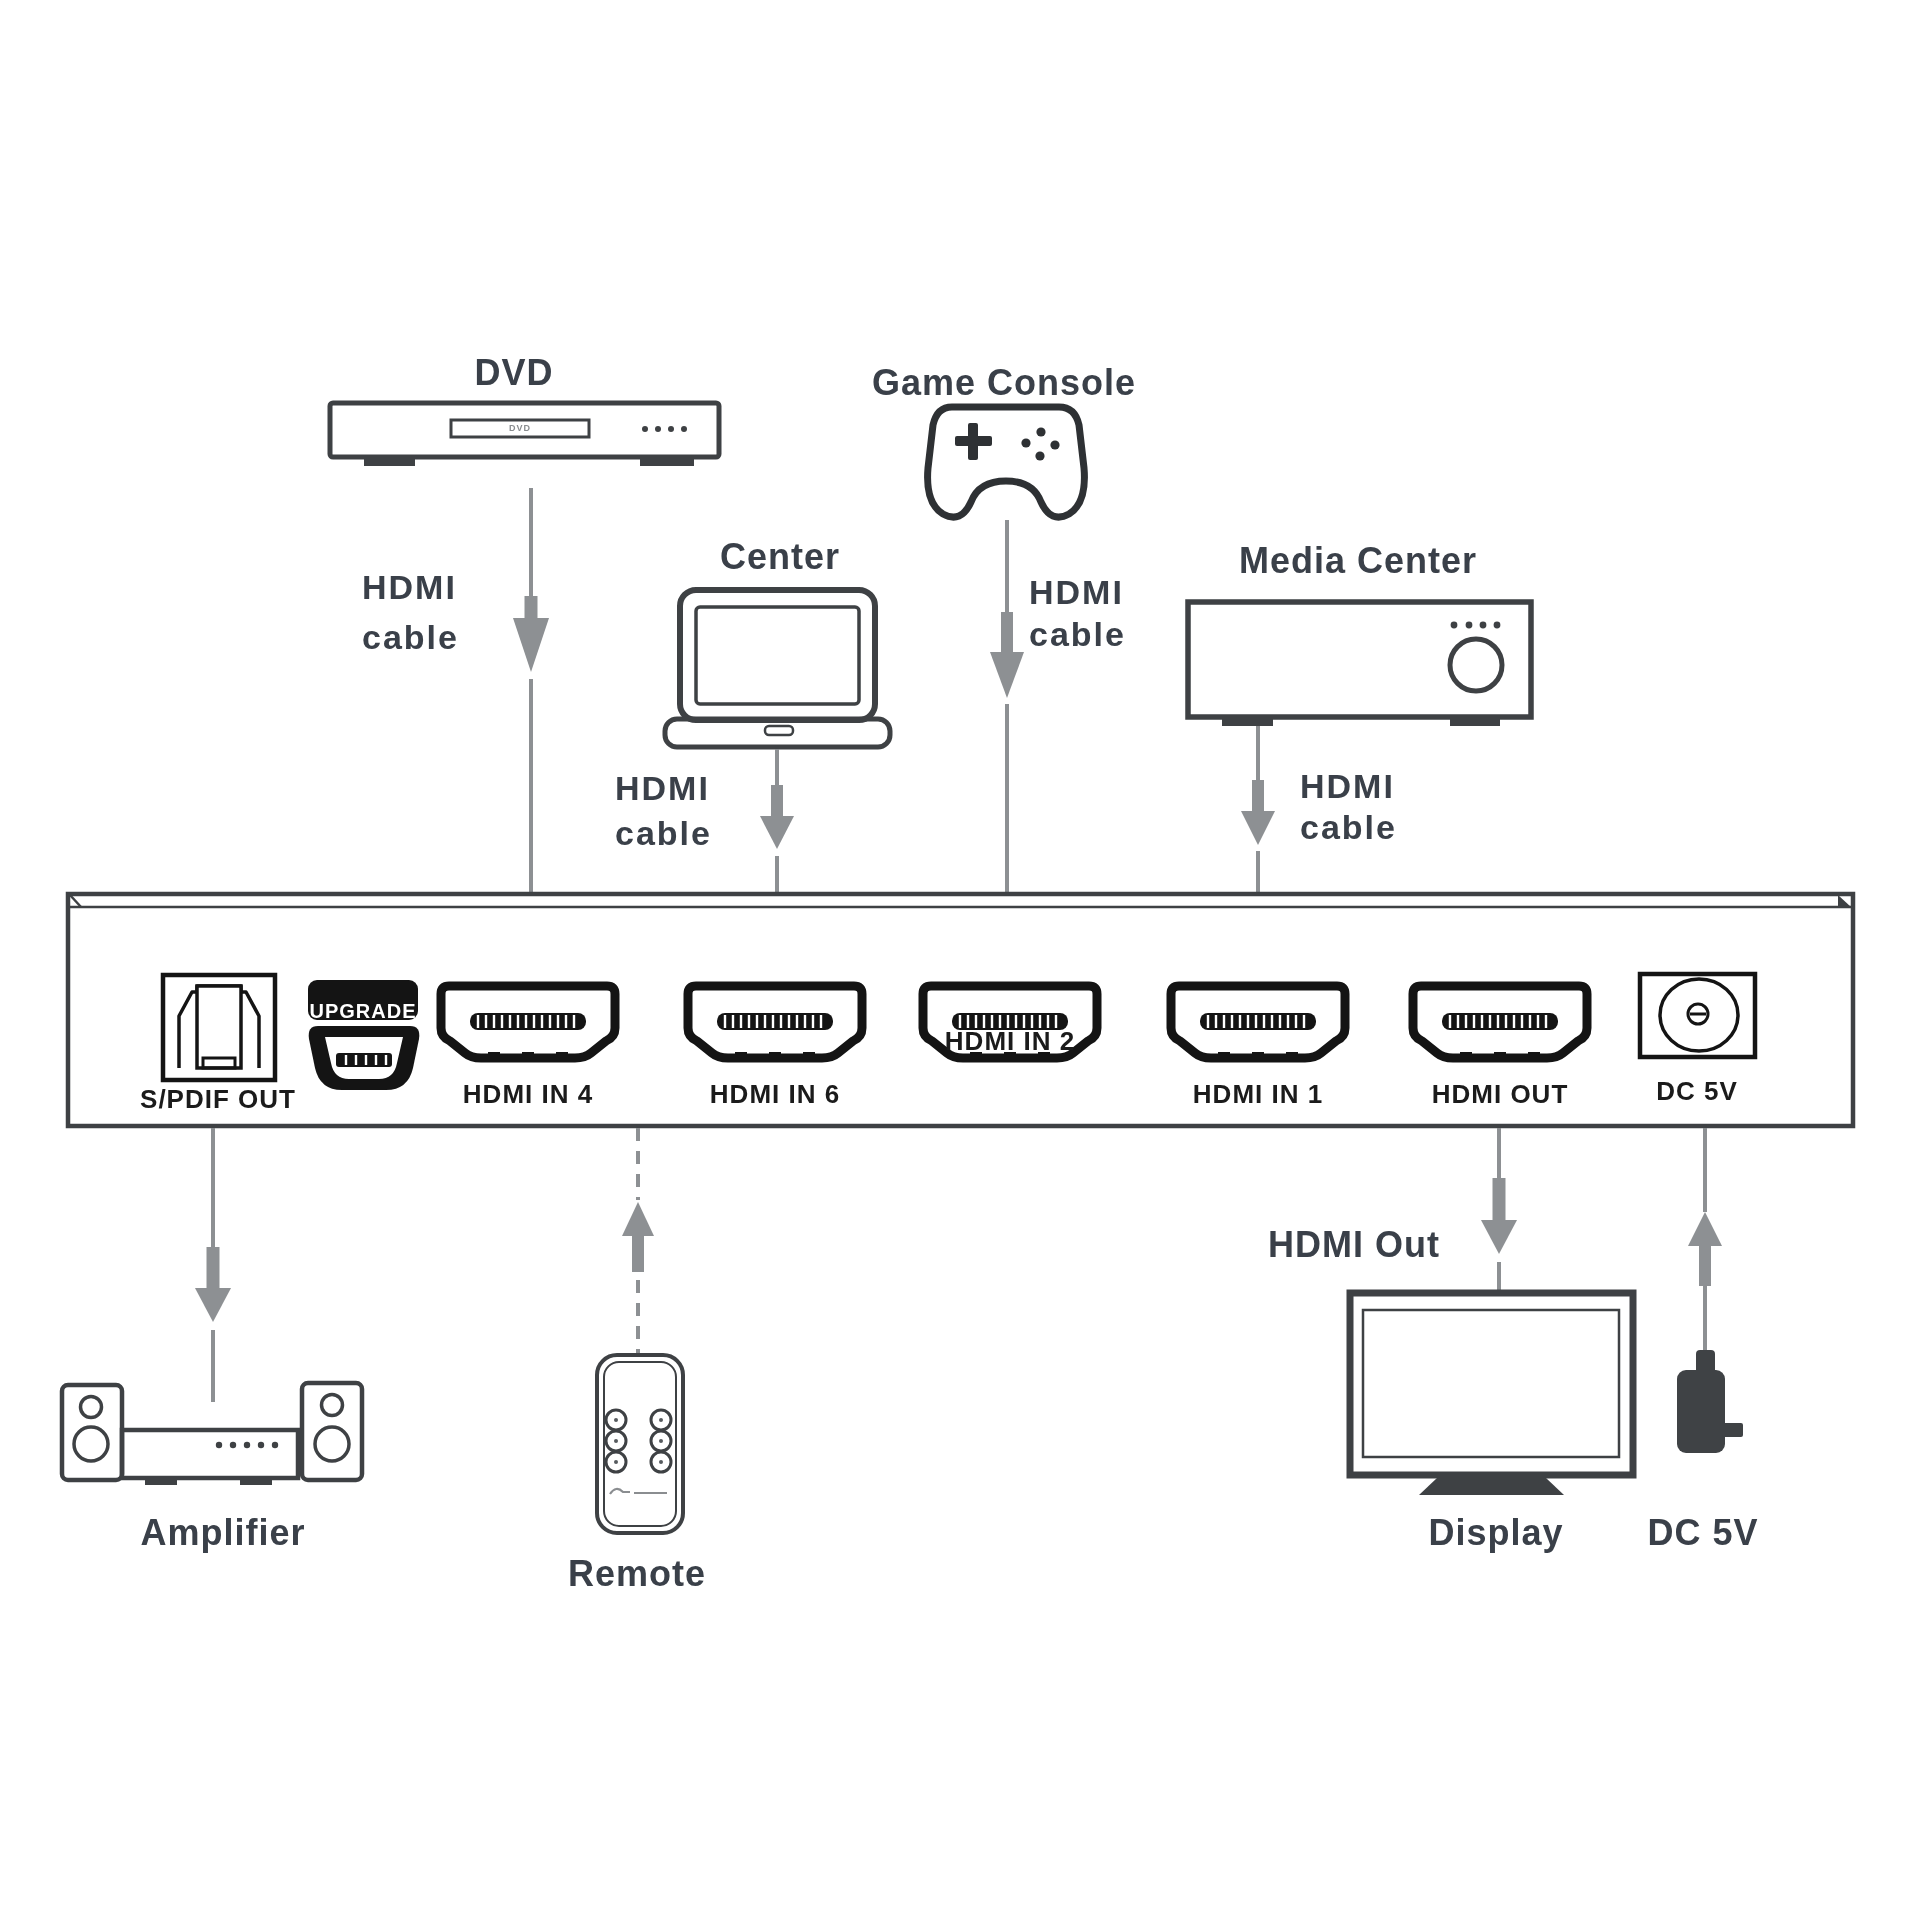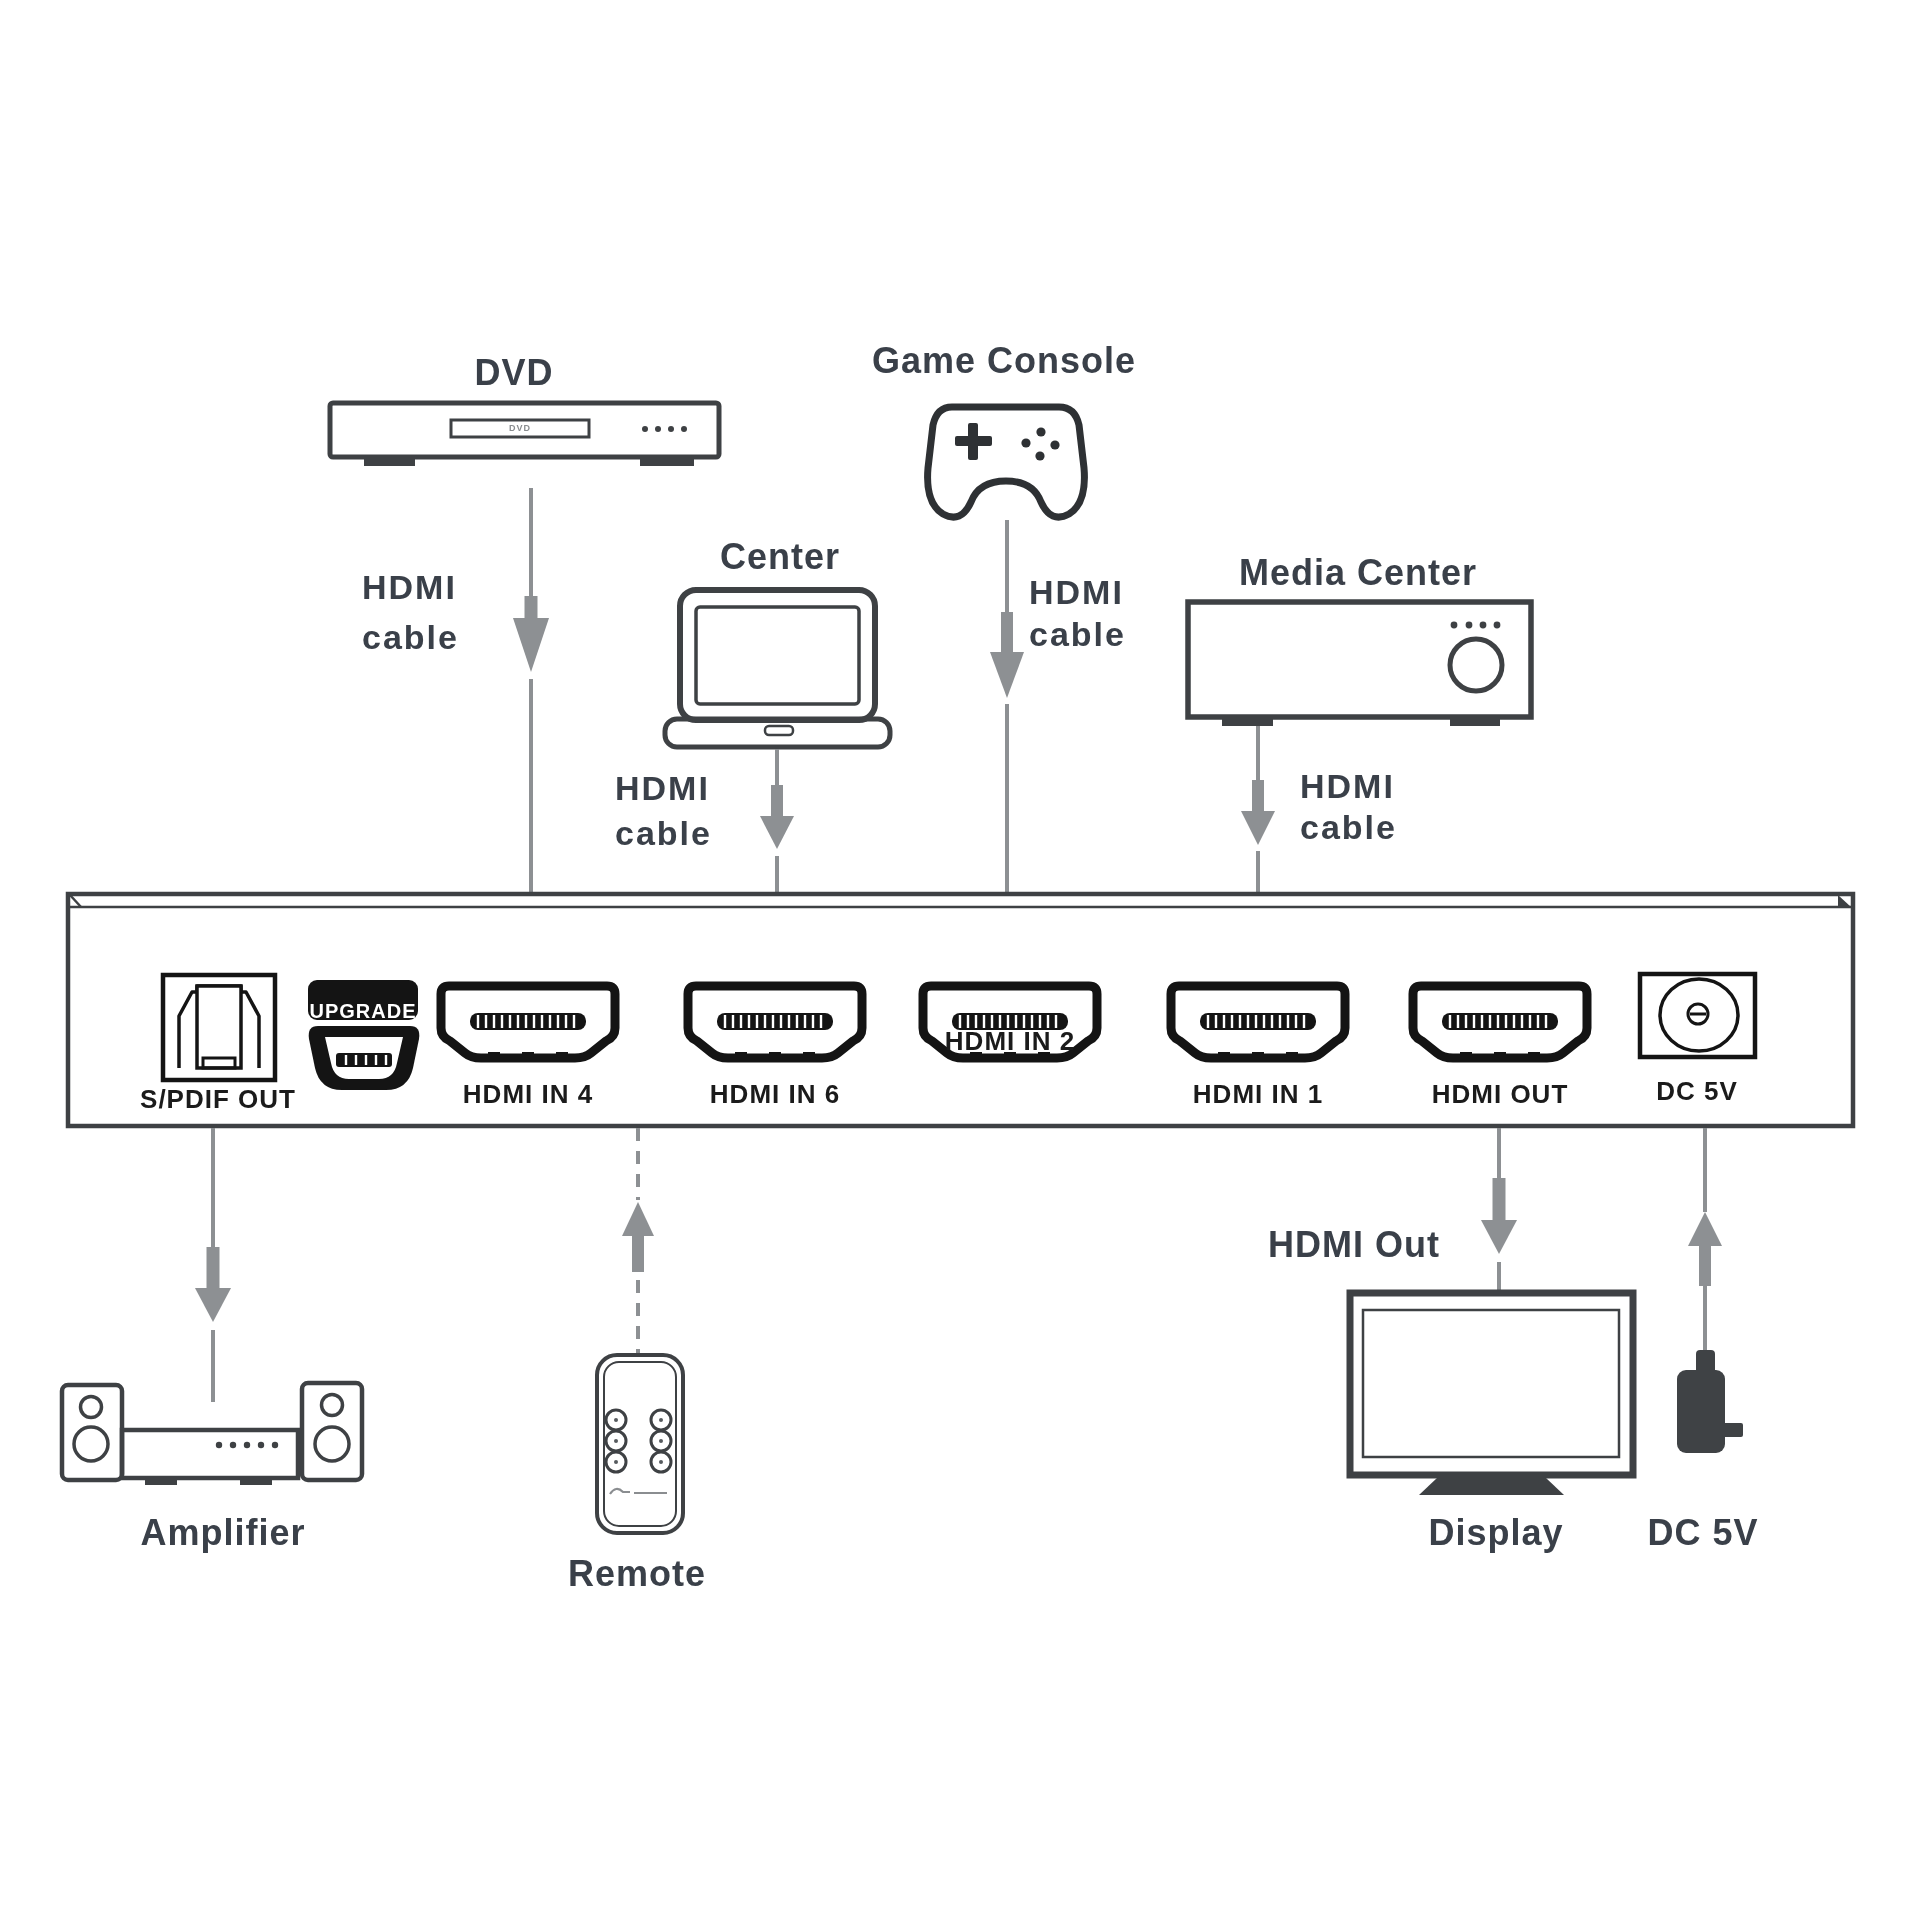--- a/index.html
+++ b/index.html
@@ -219,23 +219,23 @@
   </g>
 
   <g fill="#3f4245" stroke="none">
     <rect x="1696" y="1350" width="19" height="24" rx="4"></rect>
     <rect x="1677" y="1370" width="48" height="83" rx="9"></rect>
     <rect x="1722" y="1423" width="21" height="14" rx="2"></rect>
   </g>
 </svg>
 
 <div class="txt devlbl c" style="left:514px;top:352px">DVD</div>
-<div class="txt devlbl c" style="left:1004px;top:340px">Game Console</div>
+<div class="txt devlbl c" style="left:1004px;top:362px">Game Console</div>
 <div class="txt devlbl c" style="left:780px;top:536px">Center</div>
-<div class="txt devlbl c" style="left:1358px;top:552px">Media Center</div>
+<div class="txt devlbl c" style="left:1358px;top:540px">Media Center</div>
 
 <div class="txt tray" style="left:520px;top:423px">DVD</div>
 
 <div class="txt cable" style="left:362px;top:562px;line-height:50px">HDMI
 cable</div>
 <div class="txt cable" style="left:1029px;top:571px;line-height:42px">HDMI
 cable</div>
 <div class="txt cable" style="left:615px;top:766px;line-height:45px">HDMI
 cable</div>
 <div class="txt cable" style="left:1300px;top:766px;line-height:41px">HDMI

